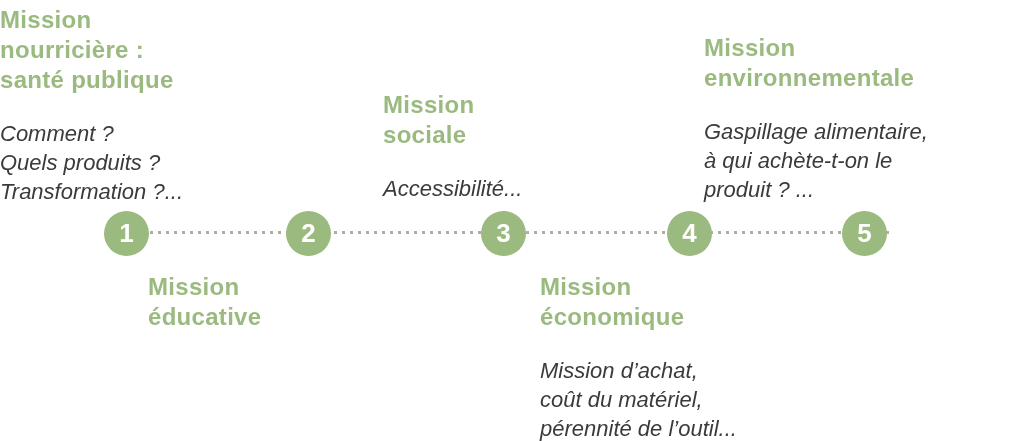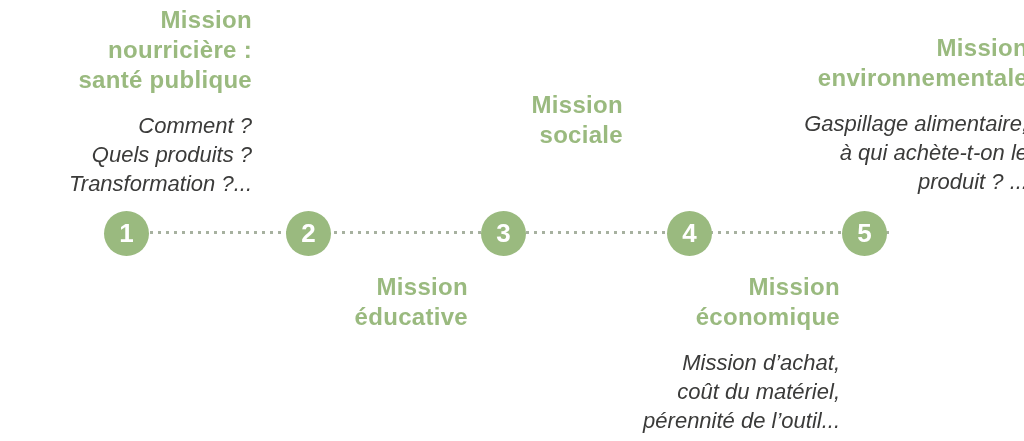--- a/index.html
+++ b/index.html
@@ -51,33 +51,33 @@
   }
   .c1 { left: 104px; }
   .c2 { left: 286px; }
   .c3 { left: 481px; }
   .c4 { left: 667px; }
   .c5 { left: 842px; }
 
   
   .label-col {
     position: absolute;
-    text-align: right;
+    text-align: left;
     z-index: 3;
   }
   .mission-title {
     color: #9aba7f;
     font-size: 24px;
     line-height: 30px;
     font-weight: bold;
     letter-spacing: 0.3px;
     white-space: pre-line;
   }
   .mission-desc {
-    margin-top: 16px;
+    margin-top: 24px;
     color: #3b3b3a;
     font-size: 22px;
     line-height: 29px;
     font-style: italic;
     white-space: pre-line;
   }
   .col1 { left: 0px;   width: 252px; top: 5px; }
   .col2 { left: 148px; width: 320px; top: 272px; }
   .col3 { left: 383px; width: 240px; top: 90px; }
   .col4 { left: 540px; width: 300px; top: 272px; }
@@ -95,20 +95,21 @@
 nourricière :
 santé publique</div>
     <div class="mission-desc">Comment ?
 Quels produits ?
 Transformation ?...</div>
   </div>
 
   <div class="label-col col3">
     <div class="mission-title">Mission
 sociale</div>
+    <div class="mission-desc">Accessibilité...</div>
   </div>
 
   <div class="label-col col5">
     <div class="mission-title">Mission
 environnementale</div>
     <div class="mission-desc">Gaspillage alimentaire,
 à qui achète-t-on le
 produit ? ...</div>
   </div>
 

